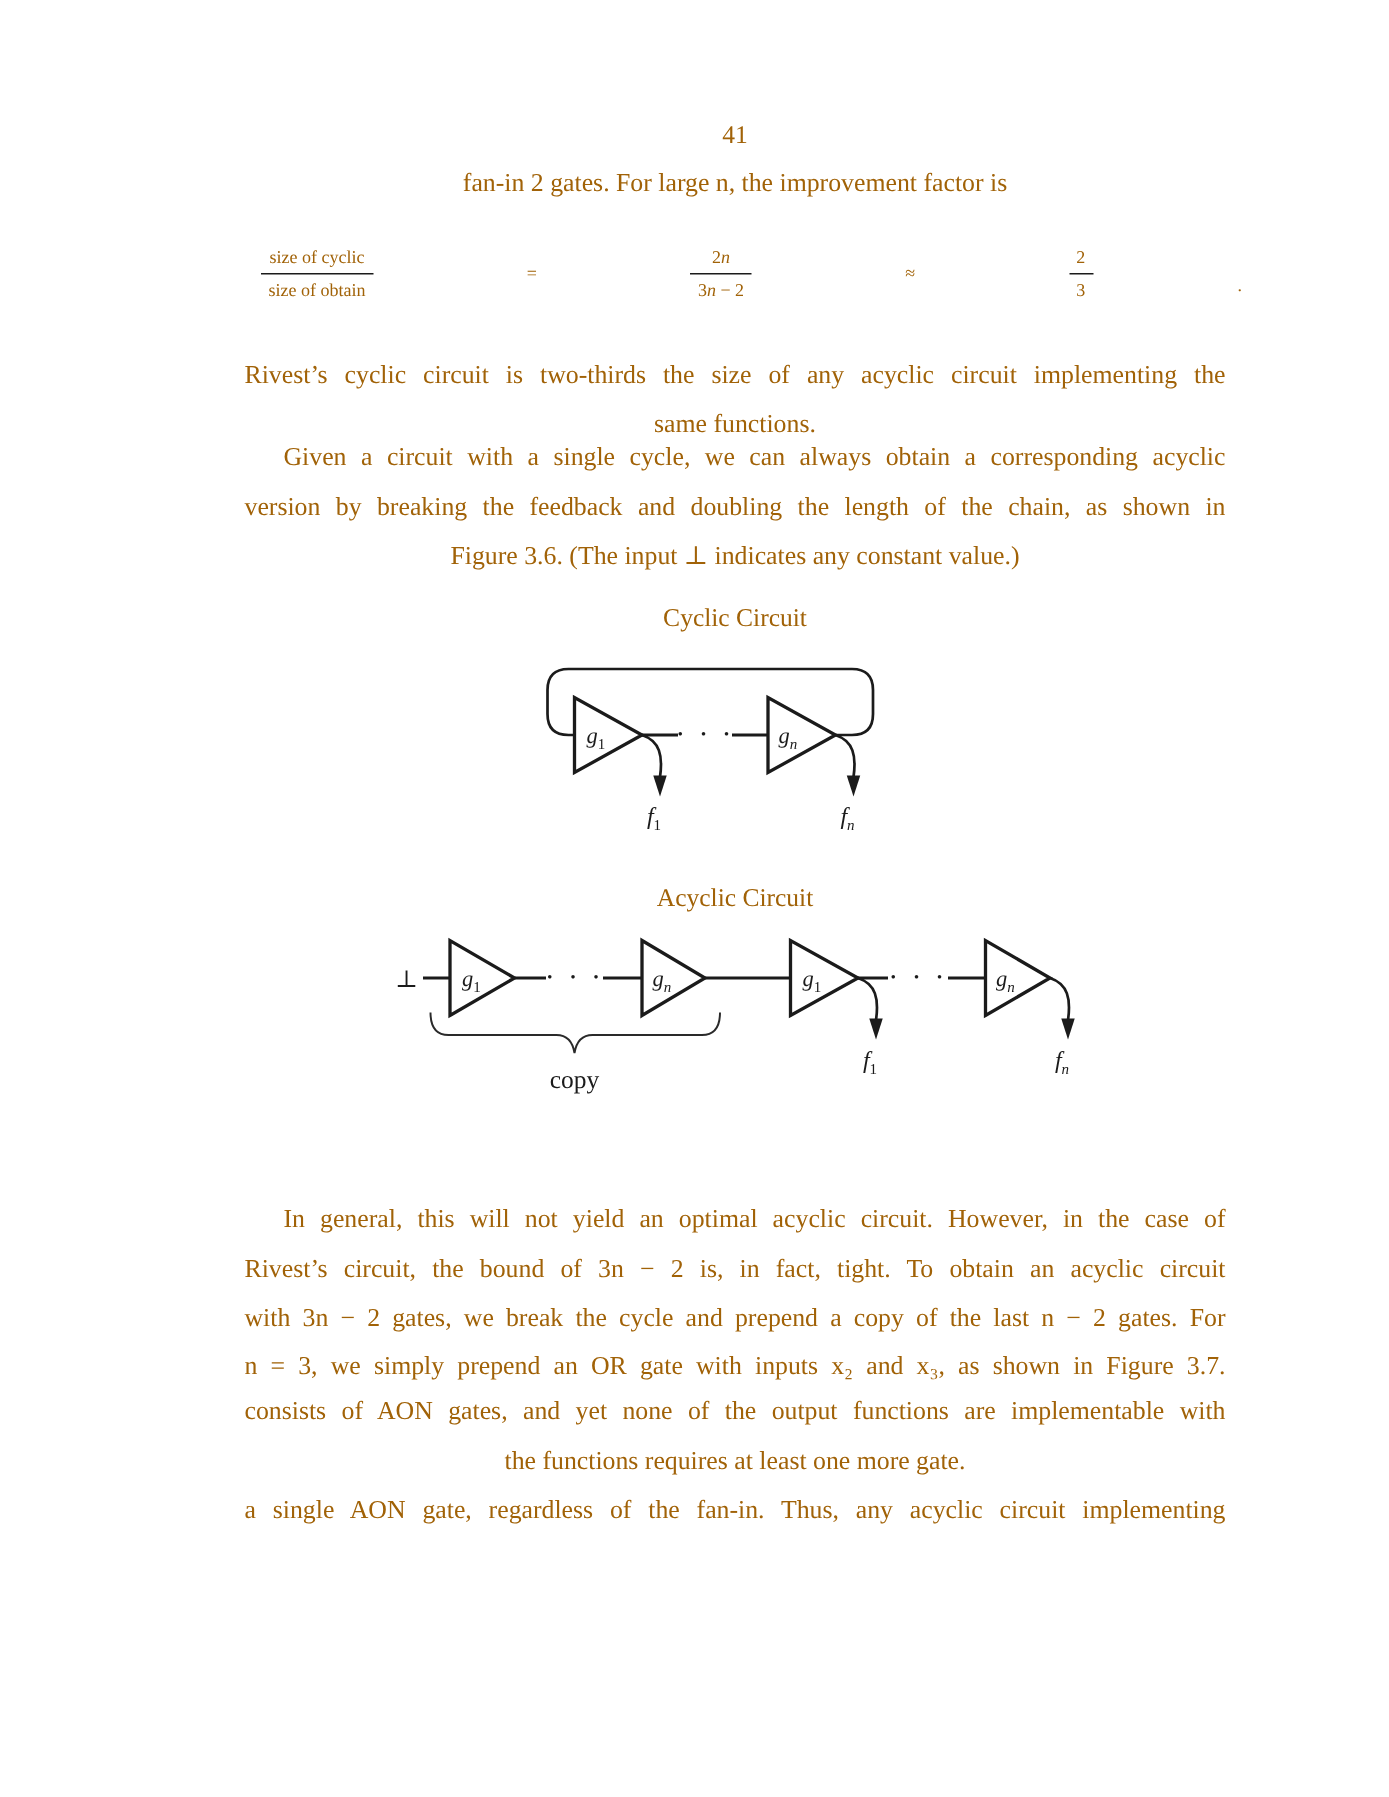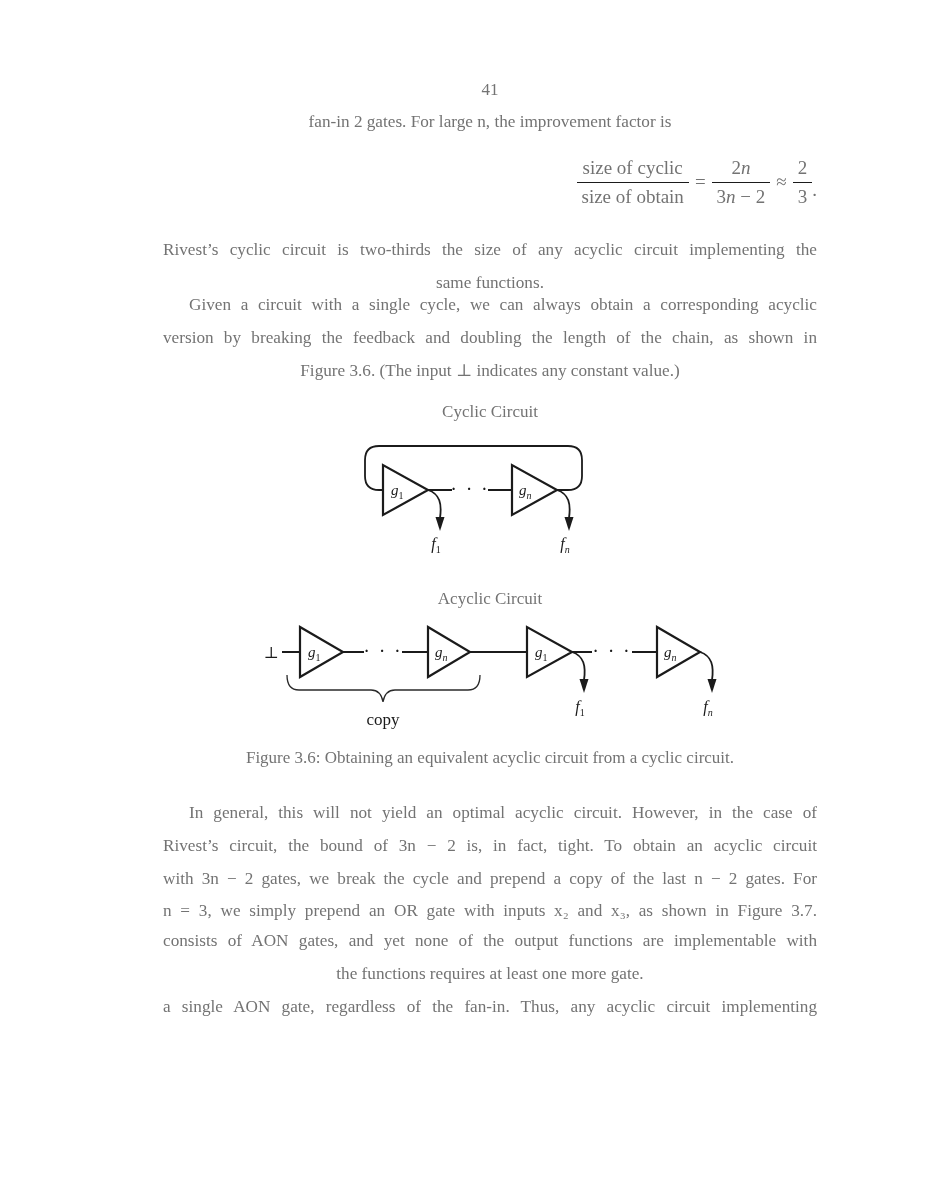--- a/index.html
+++ b/index.html
@@ -2,44 +2,44 @@
 <html><head>
 <meta charset="utf-8">
 <style>
   html,body { margin:0; padding:0; }
   .page {
     position: relative;
     width: 926px;
     height: 1198px;
     background: #ffffff;
     font-family: "Liberation Serif", "DejaVu Serif", serif;
-    color: #737373;
+    color: #a16207;
     overflow: hidden;
   }
   .pageno {
     position: absolute;
     top: 80px; left: 163px; width: 654px;
     text-align: center;
     font-size: 17px;
   }
   .para {
     position: absolute;
     left: 163px; width: 654px;
     font-size: 17.2px;
     line-height: 32.8px;
   }
   .tline { height: 32.8px; white-space: nowrap; }
   .jl { text-align: justify; text-align-last: justify; white-space: normal; }
   .el { text-align: center; }
   .indent { text-indent: 26px; }
   .equation {
     position: absolute;
-    left: 163px; top: 152px; width: 654px; height: 60px;
-    display: flex; justify-content: flex-end; align-items: center;
-    font-size: 19px;
+    left: 174px; top: 152px; width: 654px; height: 60px;
+    display: flex; justify-content: space-between; align-items: center;
+    font-size: 12px;
   }
   .frac { display: inline-block; text-align: center; }
   .frac .num { display: block; padding: 0 5px 3px; }
   .frac .den { display: block; border-top: 1.5px solid #1b1b1b; padding: 3px 5px 0; }
   .op { padding: 0 6px; }
   .mathit { font-style: italic; }
   .period { transform: translateY(8px); }
   .figtitle {
     position: absolute;
     left: 163px; width: 654px;
@@ -165,21 +165,20 @@
     <path class="arrow" d="M 460,40 C 472,44 474,54 472,68"></path>
     <polygon class="ahead" points="467.5,67 476.5,67 472,81"></polygon>
 
     <text class="flab" x="340" y="100" text-anchor="middle"><tspan class="it">f</tspan><tspan class="sub" dy="4">1</tspan></text>
     <text class="flab" x="468" y="100" text-anchor="middle"><tspan class="it">f</tspan><tspan class="sub it" dy="4">n</tspan></text>
 
     <path class="brace" d="M 47,63 Q 47,78 59,78 L 131,78 Q 141,78 143,90 Q 145,78 155,78 L 228,78 Q 240,78 240,63"></path>
     <text class="copylab" x="143" y="113" text-anchor="middle">copy</text>
   </svg>
 
-  <div class="caption">Figure 3.6: Obtaining an equivalent acyclic circuit from a cyclic circuit.</div>
 
   <div class="para" style="top:797px">
     <div class="tline jl indent">In general, this will not yield an optimal acyclic circuit.  However, in the case of</div>
     <div class="tline jl">Rivest’s circuit, the bound of 3n − 2 is, in fact, tight.  To obtain an acyclic circuit</div>
     <div class="tline jl">with 3n − 2 gates, we break the cycle and prepend a copy of the last n − 2 gates.  For</div>
     <div class="tline jl">n = 3, we simply prepend an OR gate with inputs x₂ and x₃, as shown in Figure 3.7.</div>
   </div>
 
   <div class="para" style="top:925px">
     <div class="tline jl">consists of AON gates, and yet none of the output functions are implementable with</div>

